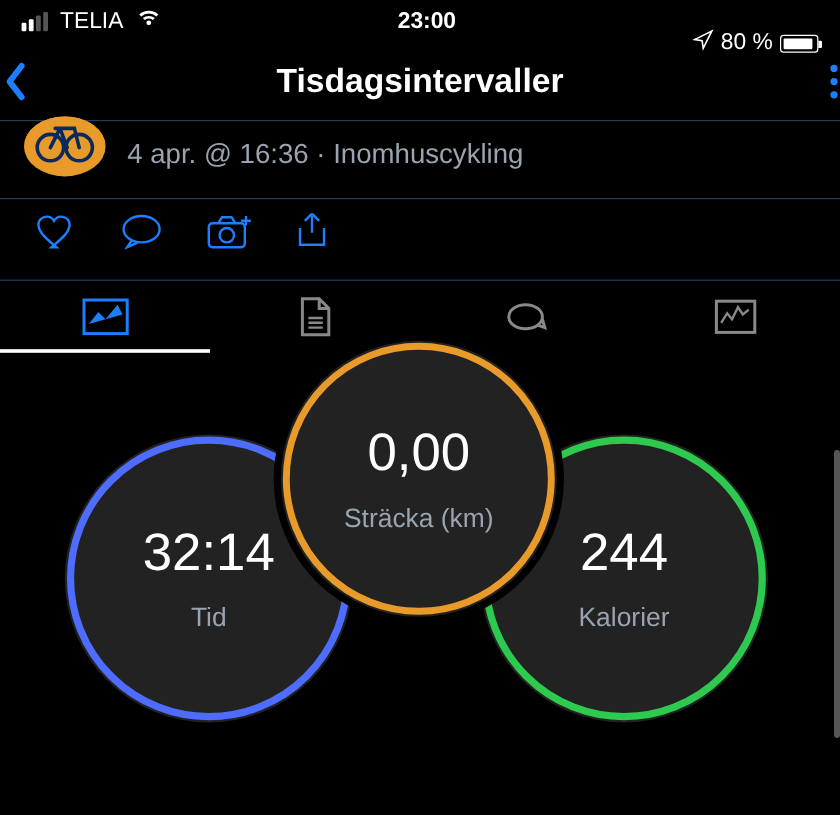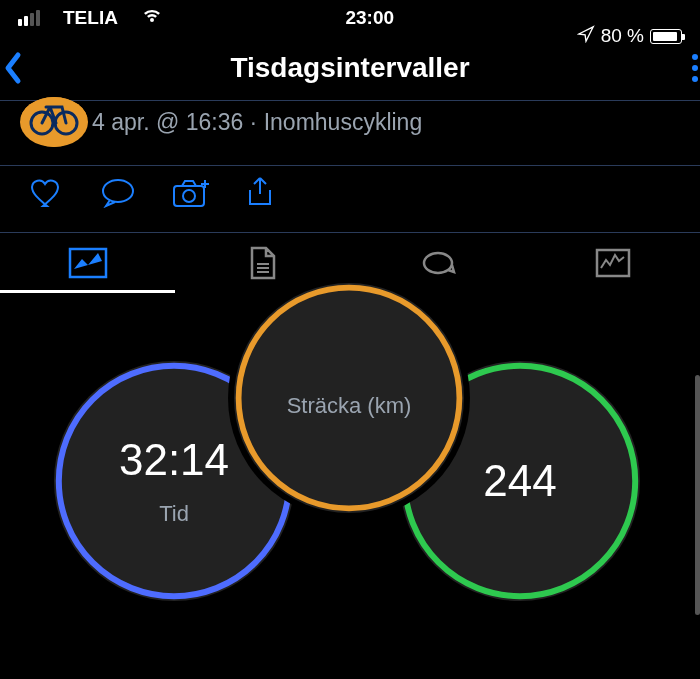--- a/index.html
+++ b/index.html
@@ -14,21 +14,21 @@
     }
     .status-bar {
       height: 36px;
       display: flex;
       align-items: center;
       justify-content: space-between;
       padding: 0 18px;
       font-size: 19px;
       font-weight: 500;
     }
-    .status-left { display: flex; align-items: center; gap: 23px; font-weight: bold; }
+    .status-left { display: flex; align-items: center; gap: 10px; }
     .status-right { display: flex; align-items: center; gap: 6px; margin-top: 36px; }
     .signal-bars { display: flex; align-items: flex-end; gap: 2px; }
     .signal-bars span { width: 4px; background: #fff; border-radius: 1px; }
     .signal-bars span:nth-child(1){height:7px}
     .signal-bars span:nth-child(2){height:10px}
     .signal-bars span:nth-child(3){height:13px;background:#555}
     .signal-bars span:nth-child(4){height:16px;background:#555}
     .wifi { display:inline-block; }
     .battery {
       width: 32px; height: 15px; border: 1.5px solid #fff; border-radius: 3px; position: relative; display:flex; align-items:center;
@@ -42,21 +42,21 @@
       justify-content: space-between;
       padding: 0 2px;
     }
     .nav-title { font-size: 28px; font-weight: 700; flex:1; text-align:center; }
     .back-btn { width:40px; display:flex; align-items:center; }
     .menu-btn { width:40px; display:flex; align-items:center; justify-content:flex-end; }
     .menu-dots { display:flex; flex-direction:column; gap:5px; }
     .menu-dots span { width:6px; height:6px; background:#1b7fff; border-radius:50%; }
     .divider { height:1px; background:#2a3b5a; width:100%; }
     .activity-row {
-      display:flex; align-items:flex-start; gap: 4px; padding: 8px 20px 18px 20px;
+      display:flex; align-items:center; gap: 18px; padding: 8px 20px 18px 20px;
     }
     .avatar {
       width: 68px; height: 50px; border-radius: 50%; position:relative; overflow:hidden;
       background: #e89a2b;
       margin-top:-12px;
     }
     .avatar-inner { position:absolute; top:-18px; left:0; width:68px; height:68px; border-radius:50%; }
     .subtitle { color:#9aa4b0; font-size:23px; }
     .action-bar {
       display:flex; gap: 36px; padding: 10px 26px 18px 30px; align-items:center;
@@ -209,22 +209,24 @@
         <circle cx="50" cy="50" r="48" fill="none" stroke-width="2.5" stroke="#4e6cff"></circle>
       </svg>
     <div class="gauge-value">32:14</div>
     <div class="gauge-label">Tid</div>
   </div>
   <div class="gauge right">
     <svg class="ring" viewBox="0 0 100 100">
         <circle cx="50" cy="50" r="48" fill="none" stroke-width="2.5" stroke="#2ec94f"></circle>
       </svg>
     <div class="gauge-value">244</div>
+    <div class="gauge-label">Kalorier</div>
   </div>
   <div class="gauge center">
     <svg class="ring" viewBox="0 0 100 100">
         <circle cx="50" cy="50" r="48" fill="none" stroke-width="2.5" stroke="#e89a2b"></circle>
       </svg>
+    <div class="gauge-value">0,00</div>
     <div class="gauge-label">Sträcka (km)</div>
   </div>
 </div>
 
 <div class="scroll-track"></div>
 
 </body></html>

